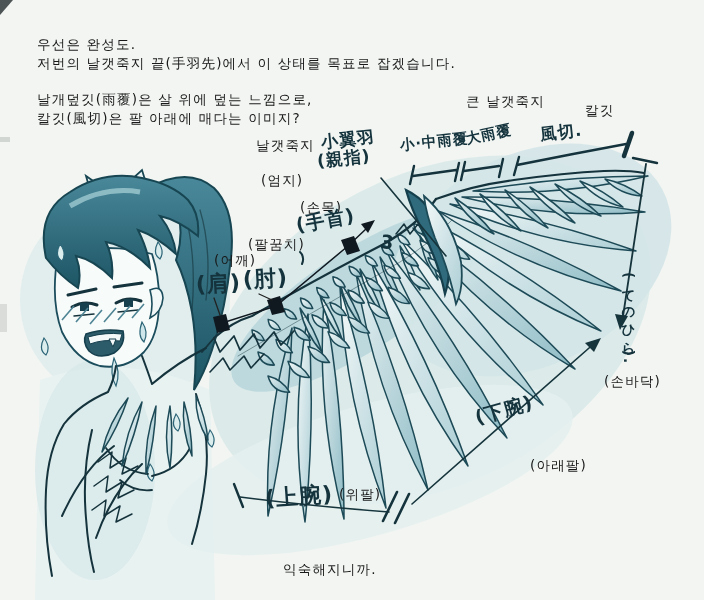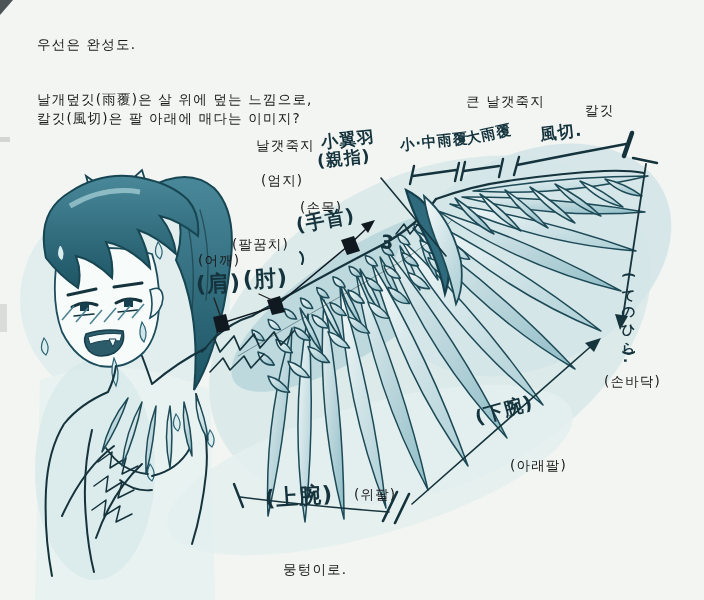--- a/index.html
+++ b/index.html
@@ -184,34 +184,35 @@
     <polygon points="601,338 594,352 585,343" fill="#16343c"></polygon>
     <path d="M 240,497 Q 310,506 389,512" stroke="#16343c" stroke-width="1.6" fill="none"></path>
     <path class="ink" d="M 234,484 L 243,507" stroke-width="2.4"></path>
     <path class="ink" d="M 383,521 L 397,492 M 395,523 L 409,494" stroke-width="2.6"></path>
     <path class="ink" d="M 300,252 Q 305,257 302,264" stroke-width="2"></path>
   </g>
 </svg>
 
 <div class="labels">
   <div class="p" style="left:37px;top:36px">우선은 완성도.</div>
+  <div class="p" style="left:37px;top:55px">저번의 날갯죽지 끝(手羽先)에서 이 상태를 목표로 잡겠습니다.</div>
   <div class="p" style="left:37px;top:110px">칼깃(風切)은 팔 아래에 매다는 이미지?</div>
   <div class="p" style="left:37px;top:91px">날개덮깃(雨覆)은 살 위에 덮는 느낌으로,</div>
 
   <div class="p" style="left:466px;top:93px">큰 날갯죽지</div>
   <div class="p" style="left:585px;top:102px">칼깃</div>
   <div class="p" style="left:256px;top:137px">날갯죽지</div>
   <div class="p" style="left:261px;top:172px">(엄지)</div>
   <div class="p" style="left:300px;top:199px">(손목)</div>
-  <div class="p" style="left:232px;top:236px">(팔꿈치)</div>
-  <div class="p" style="left:198px;top:252px">(어깨)</div>
+  <div class="p" style="left:248px;top:236px">(팔꿈치)</div>
+  <div class="p" style="left:214px;top:252px">(어깨)</div>
   <div class="p" style="left:604px;top:373px">(손바닥)</div>
-  <div class="p" style="left:510px;top:457px">(아래팔)</div>
-  <div class="p" style="left:354px;top:486px">(위팔)</div>
-  <div class="p" style="left:283px;top:561px">뭉텅이로.</div>
+  <div class="p" style="left:530px;top:457px">(아래팔)</div>
+  <div class="p" style="left:339px;top:486px">(위팔)</div>
+  <div class="p" style="left:283px;top:561px">익숙해지니까.</div>
 
   <div class="h" style="left:320px;top:131px;font-size:17px;transform:rotate(-6deg)">小翼羽</div>
   <div class="h" style="left:316px;top:150px;font-size:17px;transform:rotate(-6deg)">(親指)</div>
   <div class="h" style="left:399px;top:136px;font-size:14.5px;transform:rotate(-6deg)">小·中雨覆</div>
   <div class="h" style="left:464px;top:130px;font-size:14.5px;transform:rotate(-12deg)">大雨覆</div>
   <div class="h" style="left:539px;top:124px;font-size:16.5px;transform:rotate(-6deg)">風切.</div>
   <div class="h" style="left:294px;top:213px;font-size:19px;transform:rotate(-10deg)">(手首)</div>
   <div class="h" style="left:195px;top:270px;font-size:22px;transform:rotate(-3deg)">(肩)</div>
   <div class="h" style="left:242px;top:265px;font-size:22px;transform:rotate(-3deg)">(肘)</div>
   <div class="h v" style="left:620px;top:272px;font-size:13.5px">(てのひら).</div>

